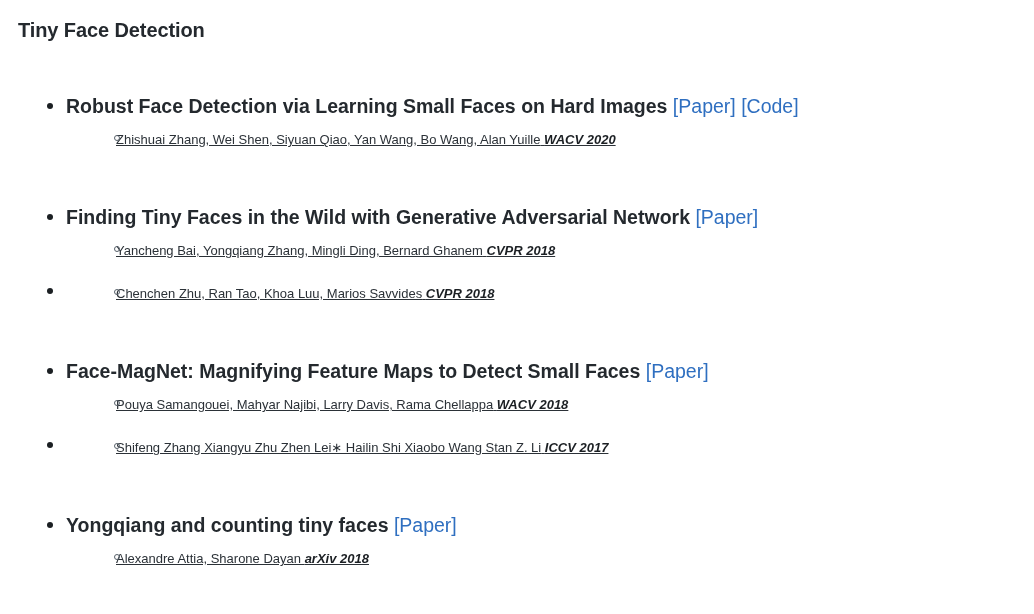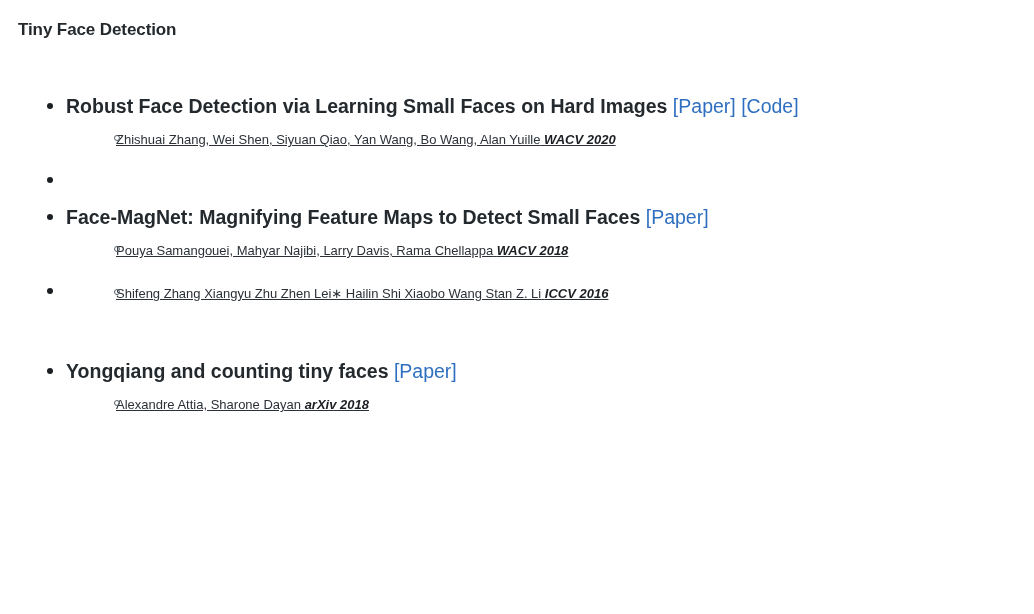--- a/index.html
+++ b/index.html
@@ -16,21 +16,21 @@
     color: #24292e;
     -webkit-font-smoothing: antialiased;
   }
 
   .page {
     padding: 8px 16px 0 18px;
     box-sizing: border-box;
   }
 
   .page-title {
-    font-size: 17px;
+    font-size: 20px;
     font-weight: 700;
     line-height: 34px;
     letter-spacing: -0.1px;
     color: #24292e;
     margin: 5px 0 18px 0;
     padding: 0;
   }
 
   ul.paper-list {
     list-style: none;
@@ -124,33 +124,46 @@
   <ul class="paper-list" id="paper-list">
       <li class="paper-item">
         <div class="paper-title-line"><span>Robust Face Detection via Learning Small Faces on Hard Images</span><span class="paper-links"> <a class="paper-link" href="#">[Paper]</a> <a class="paper-link" href="#">[Code]</a></span></div>
         <ul class="author-list">
           <li class="author-item">
             <div class="author-line"><span>Zhishuai Zhang, Wei Shen, Siyuan Qiao, Yan Wang, Bo Wang, Alan Yuille</span> <span class="venue">WACV 2020</span></div>
           </li>
         </ul>
       </li>
       <li class="paper-item">
+        <div class="paper-title-line"><span>Finding Tiny Faces in the Wild with Generative Adversarial Network</span><span class="paper-links"> <a class="paper-link" href="#">[Paper]</a></span></div>
+        <ul class="author-list">
+          <li class="author-item">
+            <div class="author-line"><span>Yancheng Bai, Yongqiang Zhang, Mingli Ding, Bernard Ghanem</span> <span class="venue">CVPR 2018</span></div>
+          </li>
+        </ul>
+      </li>
+      <li class="paper-item">
+        <ul class="author-list">
+          <li class="author-item">
+            <div class="author-line"><span>Chenchen Zhu, Ran Tao, Khoa Luu, Marios Savvides</span> <span class="venue">CVPR 2018</span></div>
+          </li>
+        </ul>
       </li>
       <li class="paper-item">
         <div class="paper-title-line"><span>Face-MagNet: Magnifying Feature Maps to Detect Small Faces</span><span class="paper-links"> <a class="paper-link" href="#">[Paper]</a></span></div>
         <ul class="author-list">
           <li class="author-item">
             <div class="author-line"><span>Pouya Samangouei, Mahyar Najibi, Larry Davis, Rama Chellappa</span> <span class="venue">WACV 2018</span></div>
           </li>
         </ul>
       </li>
       <li class="paper-item">
         <ul class="author-list">
           <li class="author-item">
-            <div class="author-line"><span>Shifeng Zhang Xiangyu Zhu Zhen Lei∗ Hailin Shi Xiaobo Wang Stan Z. Li</span> <span class="venue">ICCV 2016</span></div>
+            <div class="author-line"><span>Shifeng Zhang Xiangyu Zhu Zhen Lei∗ Hailin Shi Xiaobo Wang Stan Z. Li</span> <span class="venue">ICCV 2017</span></div>
           </li>
         </ul>
       </li>
       <li class="paper-item">
         <div class="paper-title-line"><span>Yongqiang and counting tiny faces</span><span class="paper-links"> <a class="paper-link" href="#">[Paper]</a></span></div>
         <ul class="author-list">
           <li class="author-item">
             <div class="author-line"><span>Alexandre Attia, Sharone Dayan</span> <span class="venue">arXiv 2018</span></div>
           </li>
         </ul>

